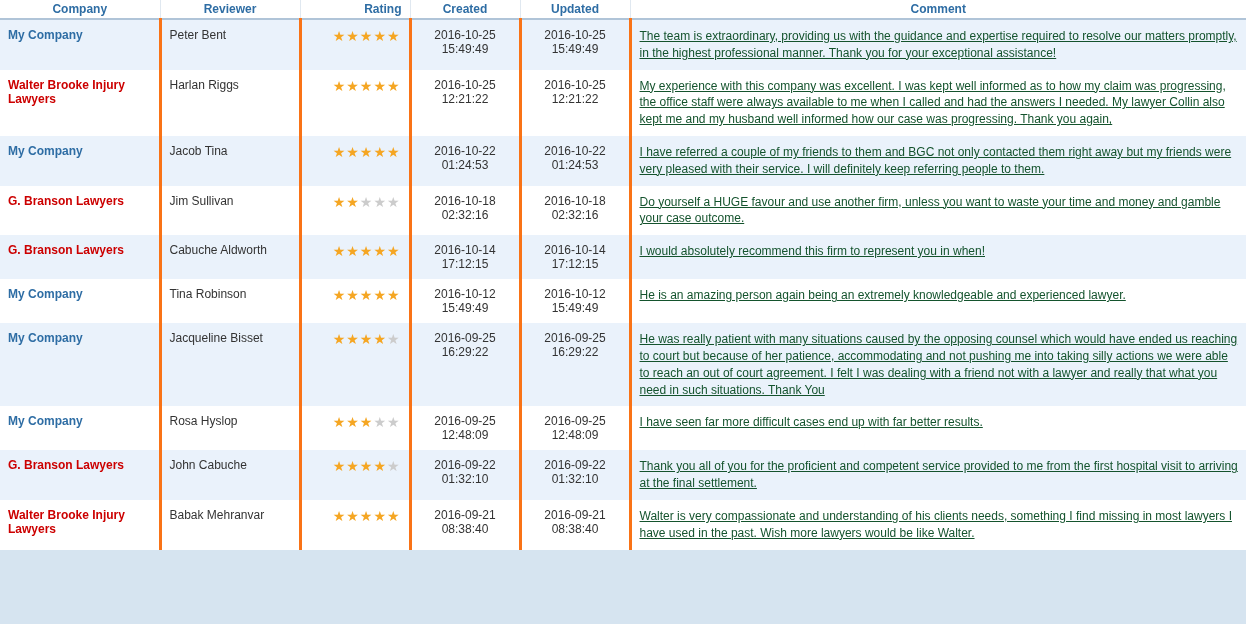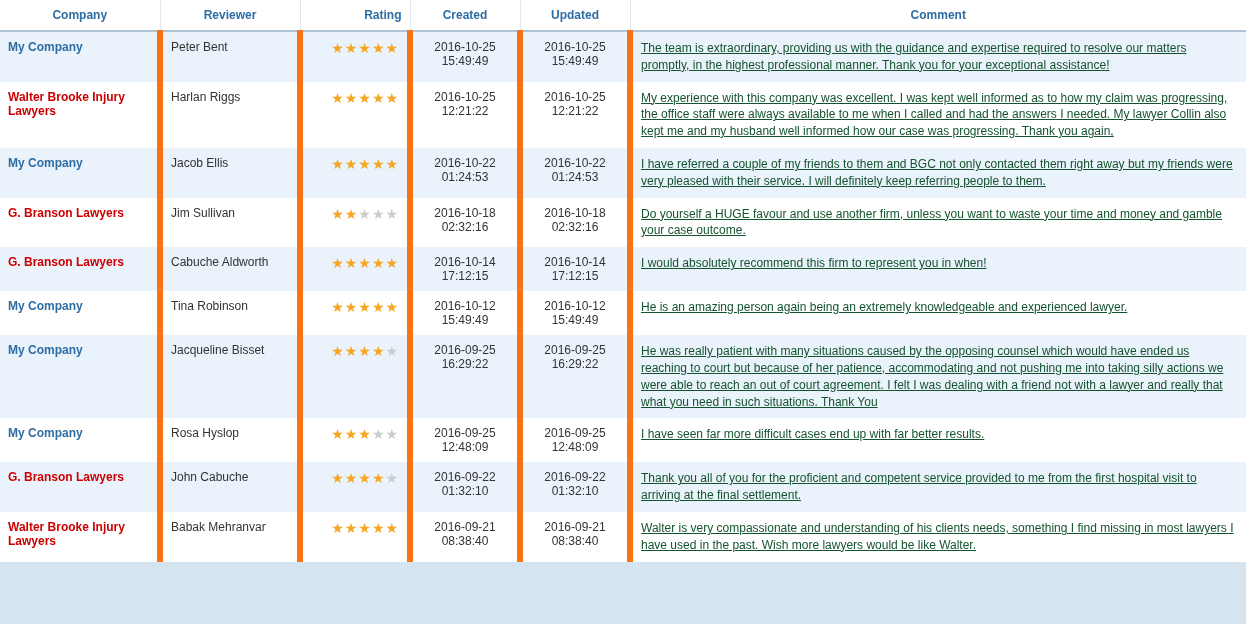--- a/index.html
+++ b/index.html
@@ -15,39 +15,39 @@
     table {
       width: 100%;
       border-collapse: collapse;
       background: #fff;
     }
     thead tr {
       background: #fff;
       border-bottom: 2px solid #b0c4d8;
     }
     thead th {
-      padding: 8px 8px;
+      padding: 2px 8px;
       color: #2e6da4;
       font-weight: bold;
       text-align: center;
       border-right: 1px solid #e0e8f0;
     }
     thead th:last-child {
       border-right: none;
     }
     tbody tr:nth-child(odd) {
       background: #eaf2fb;
     }
     tbody tr:nth-child(even) {
       background: #ffffff;
     }
     tbody td {
       padding: 8px 8px;
       vertical-align: top;
-      border-right: 6px solid #f97316;
+      border-right: 3px solid #f97316;
     }
     tbody td:last-child {
       border-right: none;
     }
     .col-company { width: 160px; }
     .col-reviewer { width: 140px; }
     .col-rating { width: 110px; text-align: right; }
     .col-created { width: 110px; text-align: center; }
     .col-updated { width: 110px; text-align: center; }
     .col-comment { width: auto; }
@@ -138,21 +138,21 @@
     </td>
     <td class="col-comment">
       <span class="comment-text">My experience with this company was excellent. I was kept well informed as to how my claim was progressing, the office staff were always available to me when I called and had the answers I needed. My lawyer Collin also kept me and my husband well informed how our case was progressing. Thank you again,</span>
     </td>
   </tr>
         <tr>
     <td class="col-company">
       <span class="company-blue">My Company</span>
     </td>
     <td class="col-reviewer">
-      <span class="reviewer-name">Jacob Ellis</span>
+      <span class="reviewer-name">Jacob Tina</span>
     </td>
     <td class="col-rating">
       <span><span class="stars">★</span><span class="stars">★</span><span class="stars">★</span><span class="stars">★</span><span class="stars">★</span></span>
     </td>
     <td class="col-created">
       <span class="datetime">2016-10-22<br>01:24:53</span>
     </td>
     <td class="col-updated">
       <span class="datetime">2016-10-22<br>01:24:53</span>
     </td>

